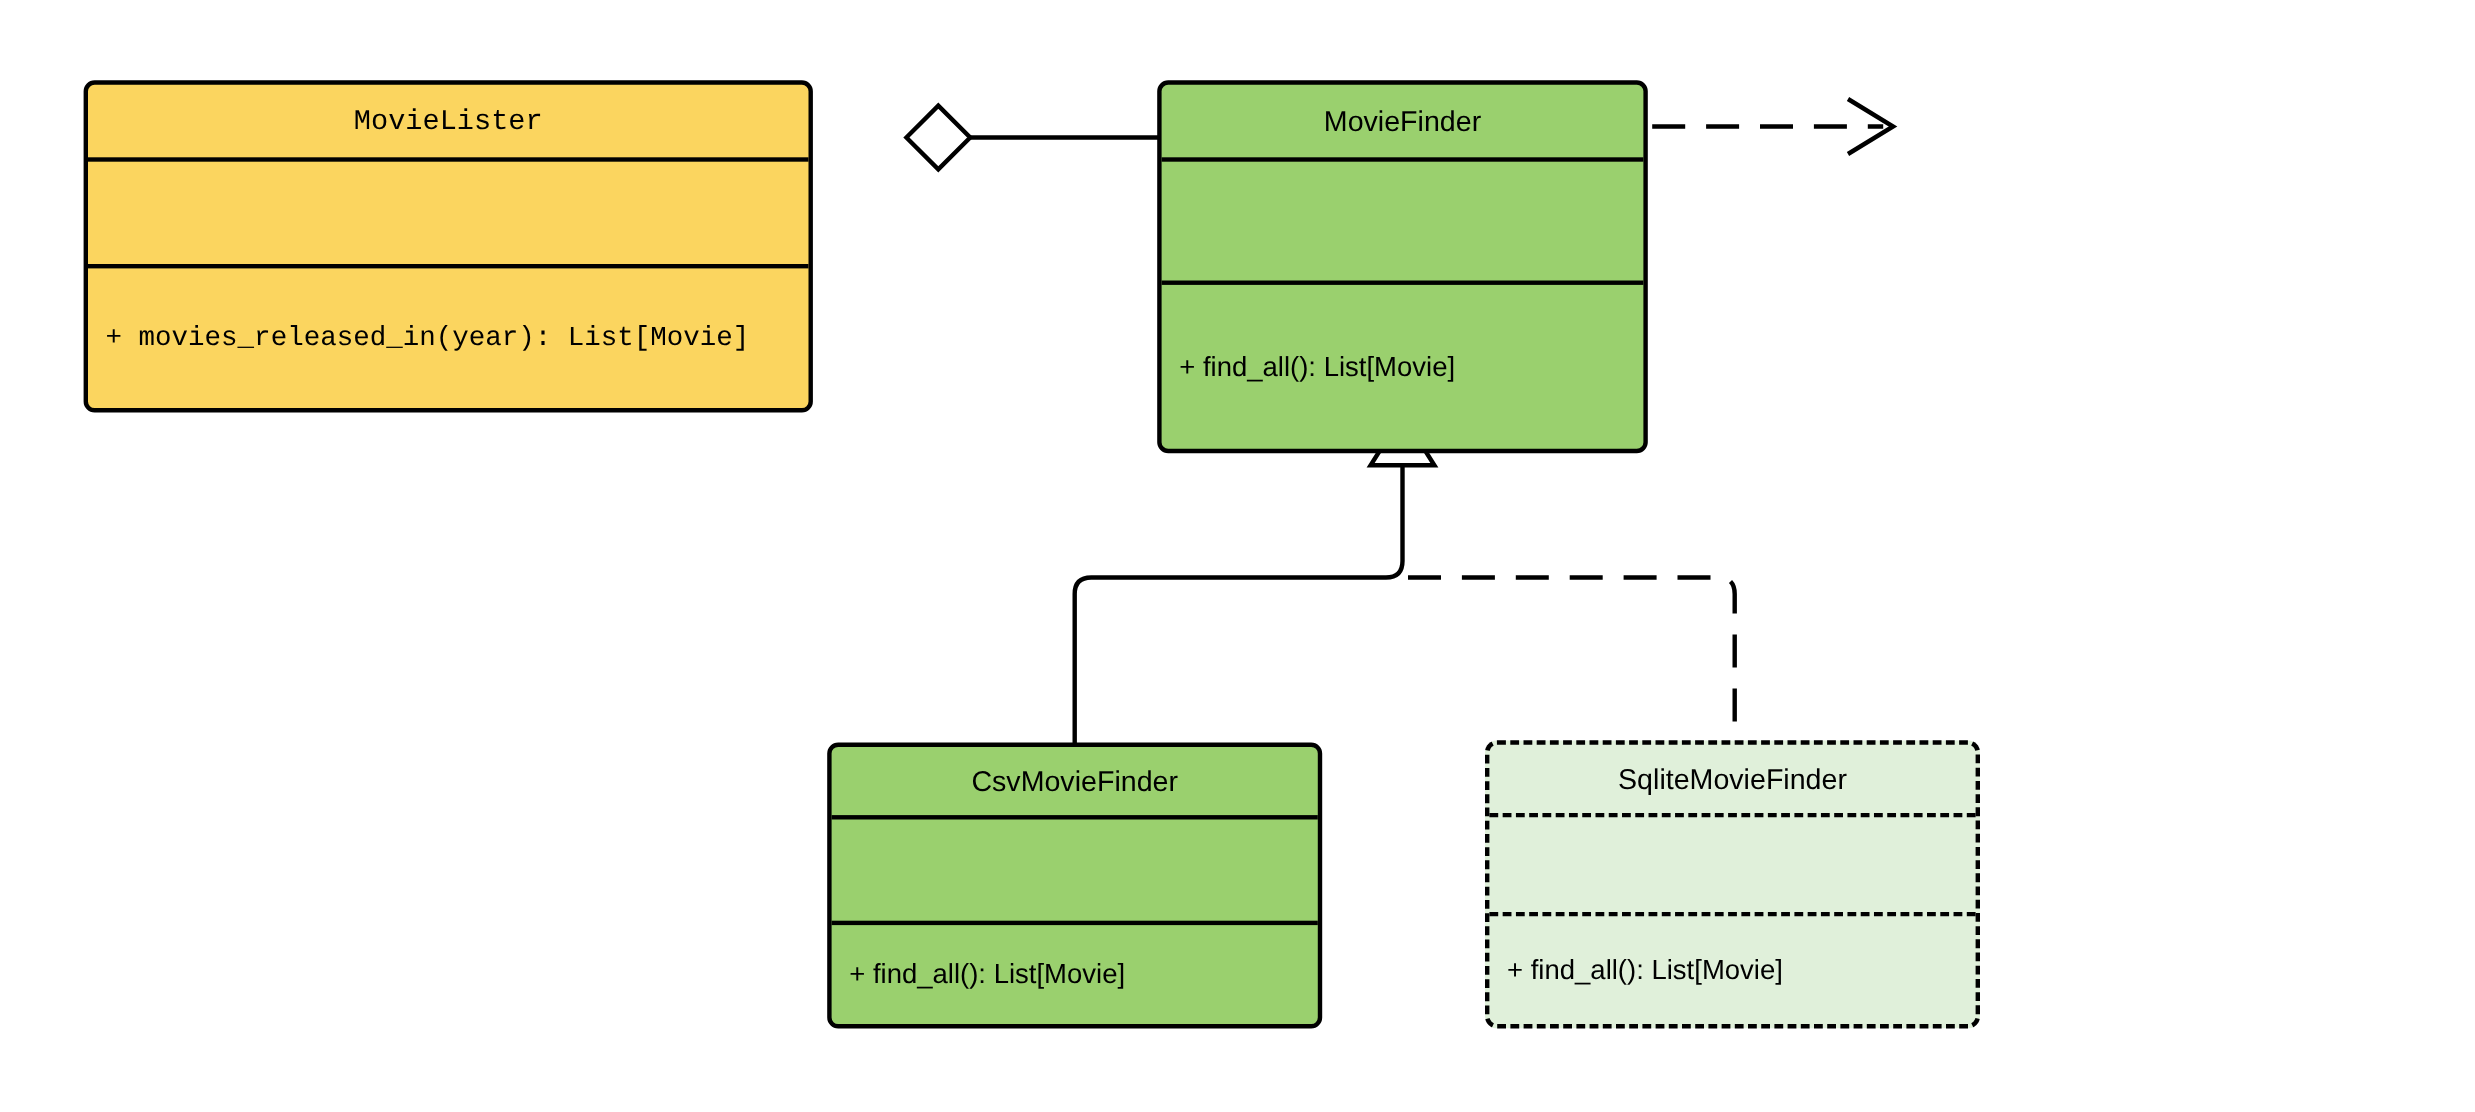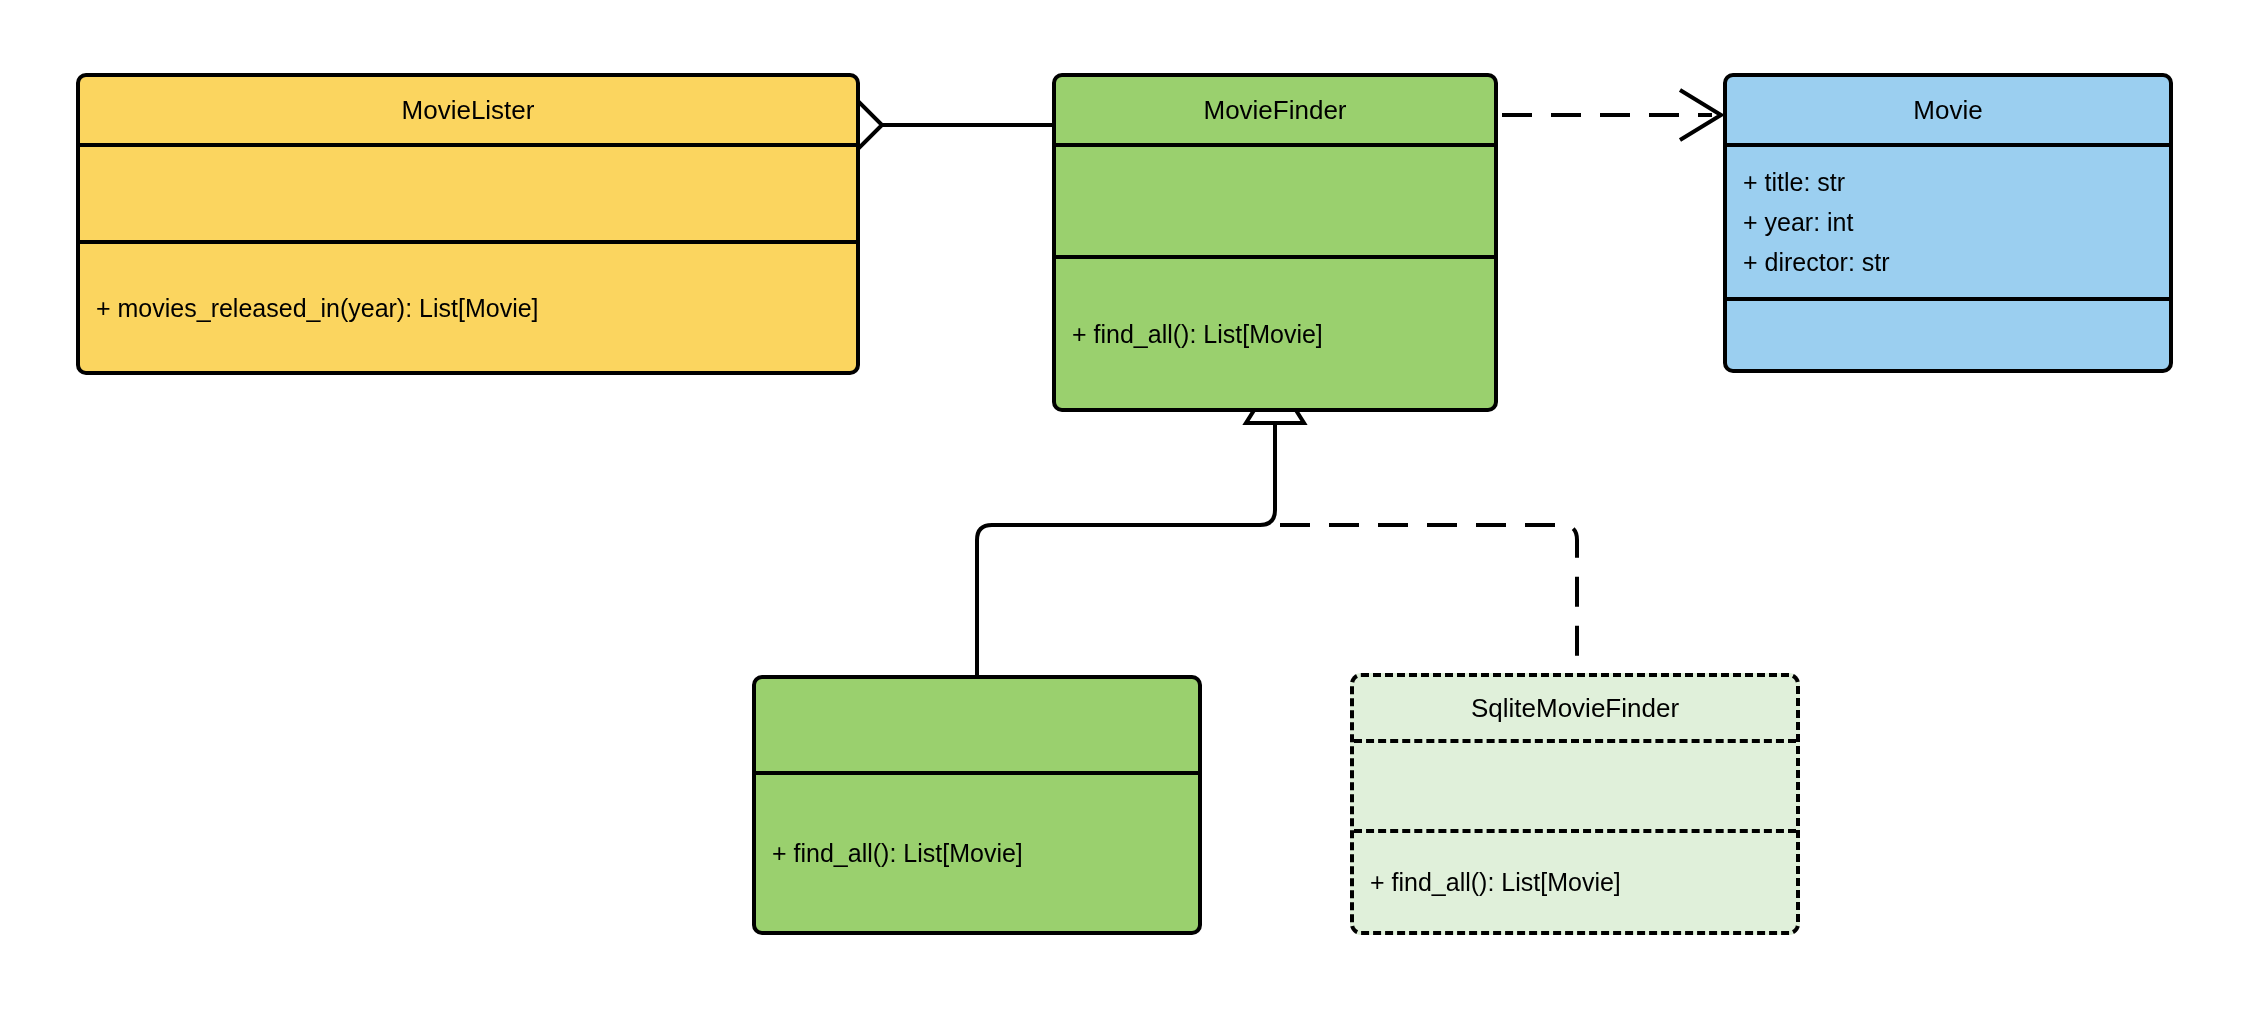--- a/index.html
+++ b/index.html
@@ -74,21 +74,21 @@
   .uml-class.dashed-box {
     border-style: dashed;
   }
   .uml-class.dashed-box .title {
     border-bottom-style: dashed;
   }
   .uml-class.dashed-box .compartment.attrs {
     border-bottom-style: dashed;
   }
   
-  #box-movie-lister  { left: 76px;   top: 73px;  width: 784px; height: 302px; }
+  #box-movie-lister  { left: 76px;   top: 73px;  width: 663px; height: 302px; font-family: Liberation Mono, monospace; }
   #box-movie-lister .title { height: 70px; }
   #box-movie-lister .attrs { height: 97px; }
 
   #box-movie-finder  { left: 1052px; top: 73px;  width: 446px; height: 339px; }
   #box-movie-finder .title { height: 70px; }
   #box-movie-finder .attrs { height: 112px; }
 
   #box-movie         { left: 1723px; top: 73px;  width: 450px; height: 300px; }
   #box-movie .title  { height: 70px; }
   #box-movie .attrs  { height: 154px; }
@@ -138,31 +138,23 @@
   </div>
 
   <div class="uml-class" id="box-movie-finder" style="background-color: rgb(154, 208, 110);">
     <div class="title">MovieFinder</div>
     <div class="compartment attrs"></div>
     <div class="compartment methods">
       <div class="member">+ find_all(): List[Movie]</div>
     </div>
   </div>
 
-  <div class="uml-class" id="box-movie" style="background-color: rgb(155, 207, 240);">
-    <div class="title">Movie</div>
-    <div class="compartment attrs">
-      <div class="member">+ title: str</div>
-      <div class="member">+ year: int</div>
-      <div class="member">+ director: str</div>
-    </div>
-    <div class="compartment methods"></div>
-  </div>
 
   <div class="uml-class" id="box-csv-movie-finder" style="background-color: rgb(154, 208, 110);">
+    <div class="title">CsvMovieFinder</div>
     <div class="compartment attrs"></div>
     <div class="compartment methods">
       <div class="member">+ find_all(): List[Movie]</div>
     </div>
   </div>
 
   <div class="uml-class dashed-box" id="box-sqlite-movie-finder" style="background-color: rgb(224, 240, 218); border-radius: 11px;">
     <div class="title">SqliteMovieFinder</div>
     <div class="compartment attrs"></div>
     <div class="compartment methods">

